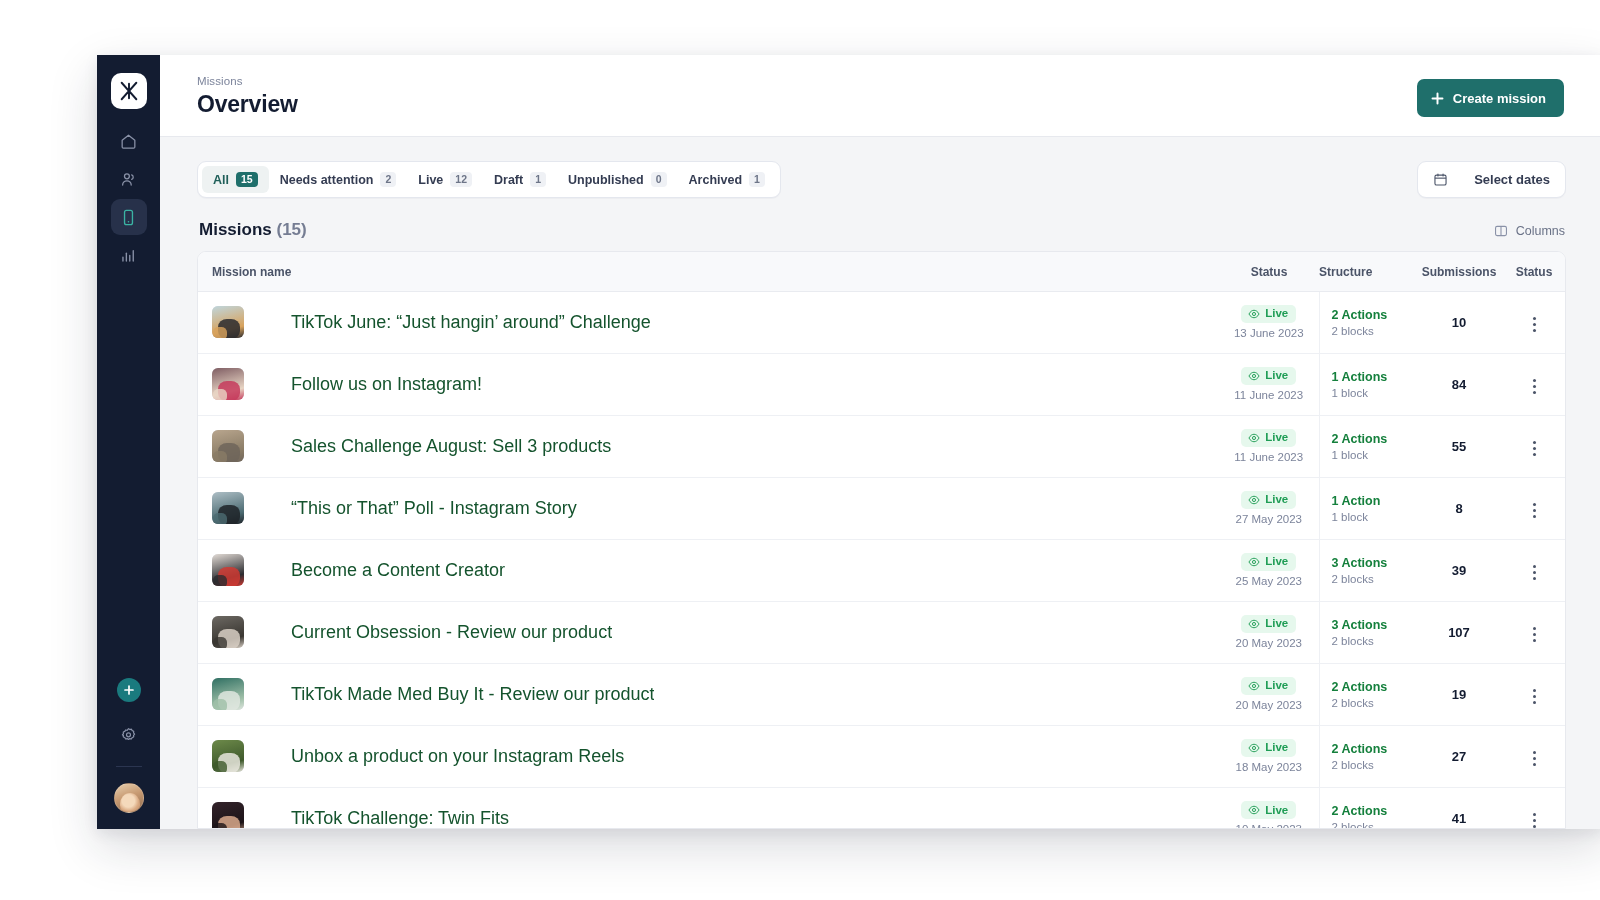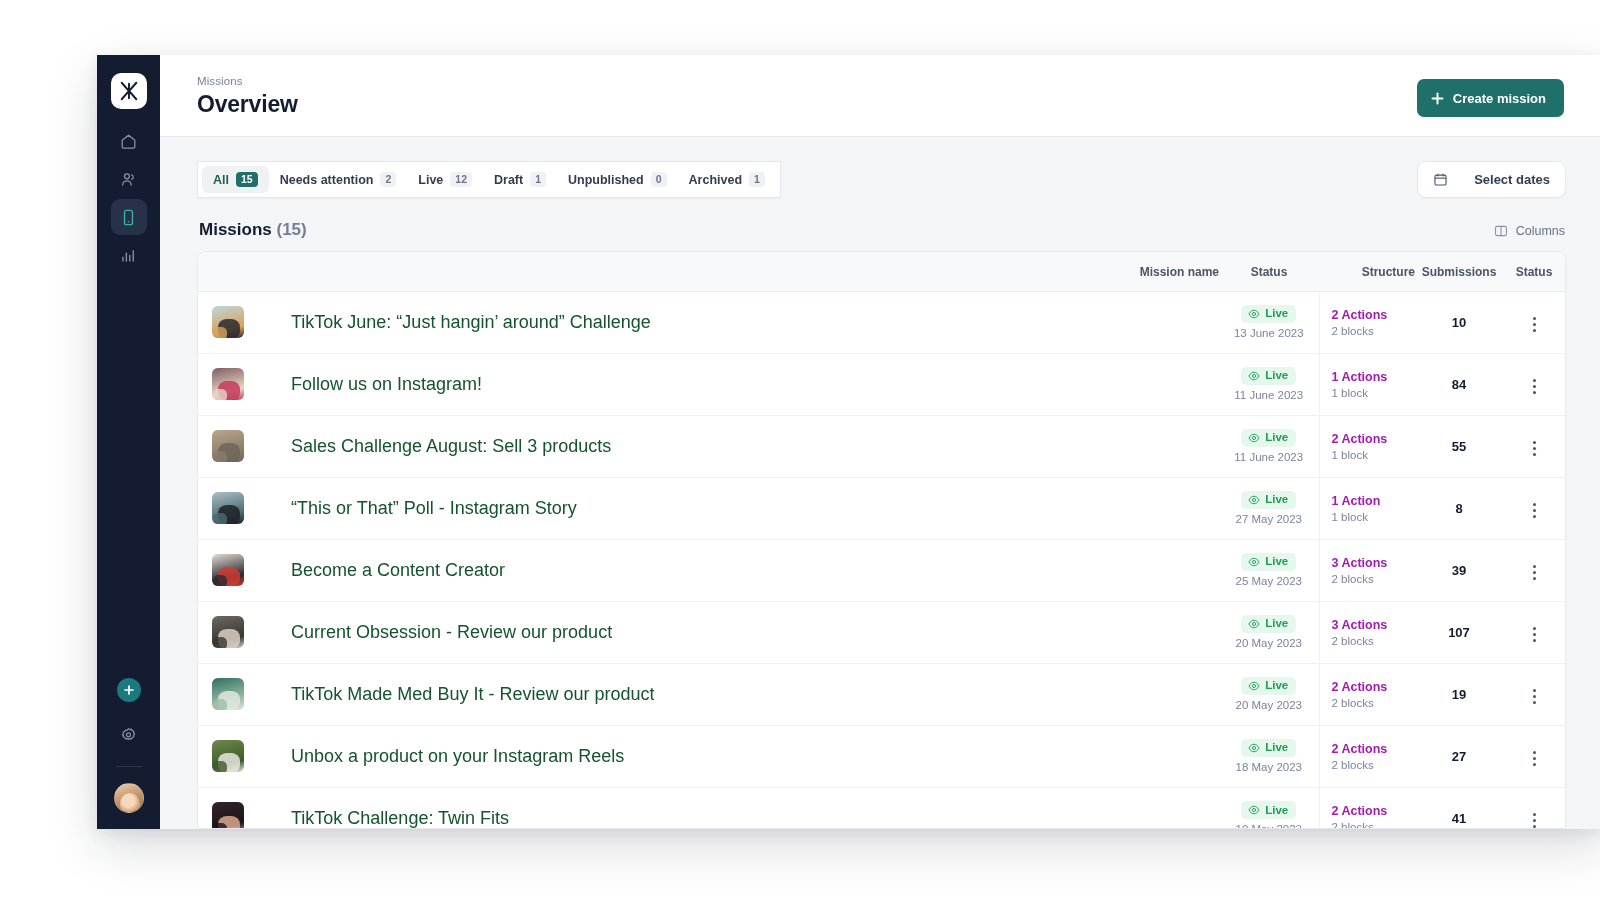--- a/index.html
+++ b/index.html
@@ -115,21 +115,21 @@
     flex-direction: column;
   }
 
   #filter-row { display: flex; align-items: center; justify-content: space-between; }
 
   #tabs {
     display: inline-flex;
     align-items: center;
     background: #ffffff;
     border: 1px solid #e4e7ee;
-    border-radius: 0;
+    border-radius: 9px;
     padding: 4px;
     height: 37px;
     box-shadow: 0 1px 1px rgba(19,28,49,0.03);
     justify-content: space-between;
   }
   .tab {
     display: flex; align-items: center; gap: 7px;
     height: 27px;
     padding: 0 11px;
     border-radius: 6px;
@@ -183,21 +183,21 @@
     flex: 1 1 auto;
     overflow: hidden;
     min-height: 0;
   }
   table { width: 100%; border-collapse: collapse; table-layout: fixed; }
   thead th {
     background: #f8f9fb;
     font-size: 12px;
     color: #4b5468;
     font-weight: bold;
-    text-align: right;
+    text-align: left;
     padding: 12px 0 11px 0;
     border-bottom: 1px solid #e9ebf0;
     height: 39px;
   }
   th.c-name { padding-left: 14px; }
   th.c-status { text-align: center; width: 100px; }
   th.c-structure { width: 96px; }
   th.c-subs { width: 88px; text-align: center; }
   th.c-actions { width: 62px; text-align: center; }
 
@@ -234,21 +234,21 @@
     color: #1f9d55;
     border-radius: 5px;
     font-size: 11.5px;
     font-weight: bold;
     padding: 3px 8px 3px 7px;
     line-height: 1;
   }
   .status-date { font-size: 11.5px; color: #7c849b; }
 
   td.c-structure { border-left: 1px solid #eef0f4; padding-left: 12px; }
-  .struct-main { font-size: 12.5px; font-weight: bold; color: #a21caf; }
+  .struct-main { font-size: 12.5px; font-weight: bold; color: #15803d; }
   .struct-sub { font-size: 11.5px; color: #7c849b; margin-top: 3px; }
 
   td.c-subs { text-align: center; font-size: 13px; font-weight: bold; color: #131c31; margin-top: 12px; }
 
   td.c-actions { text-align: center; }
   .kebab { display: inline-flex; flex-direction: column; gap: 3px; align-items: center; cursor: pointer; padding: 6px; }
   .kebab i { width: 3px; height: 3px; border-radius: 50%; background: #4b5468; display: block; }
 </style>
 </head>
 <body>

